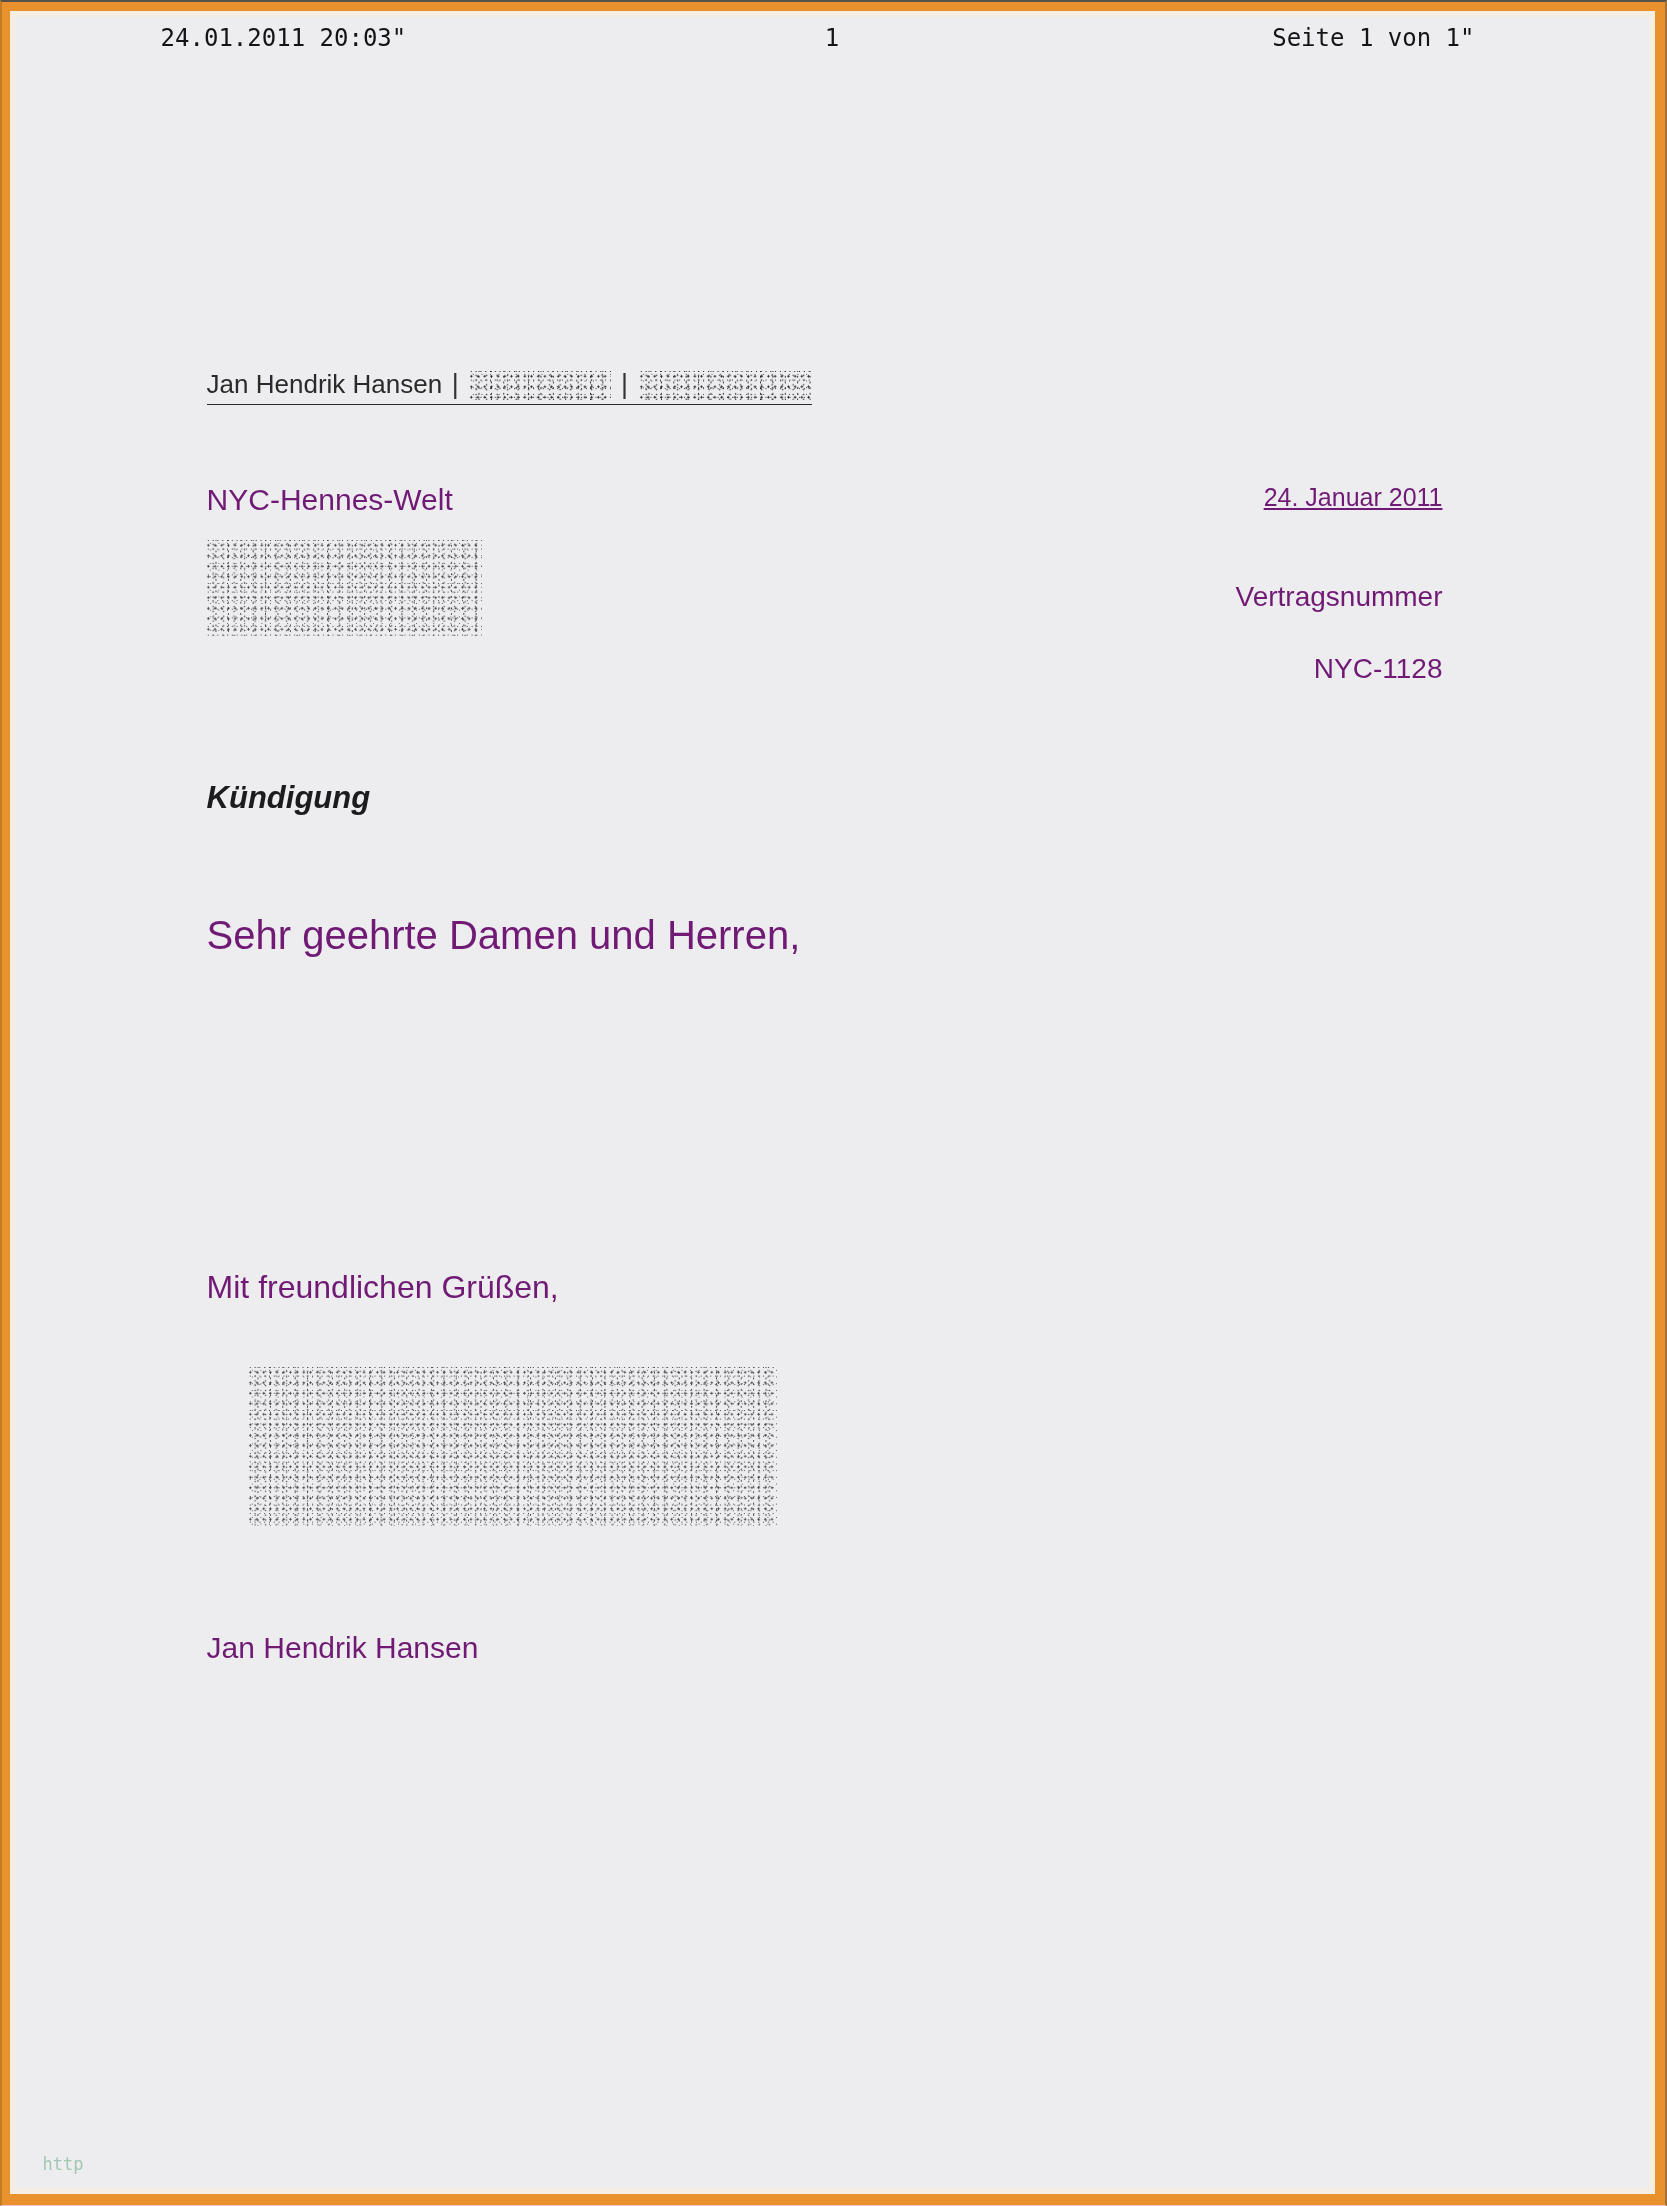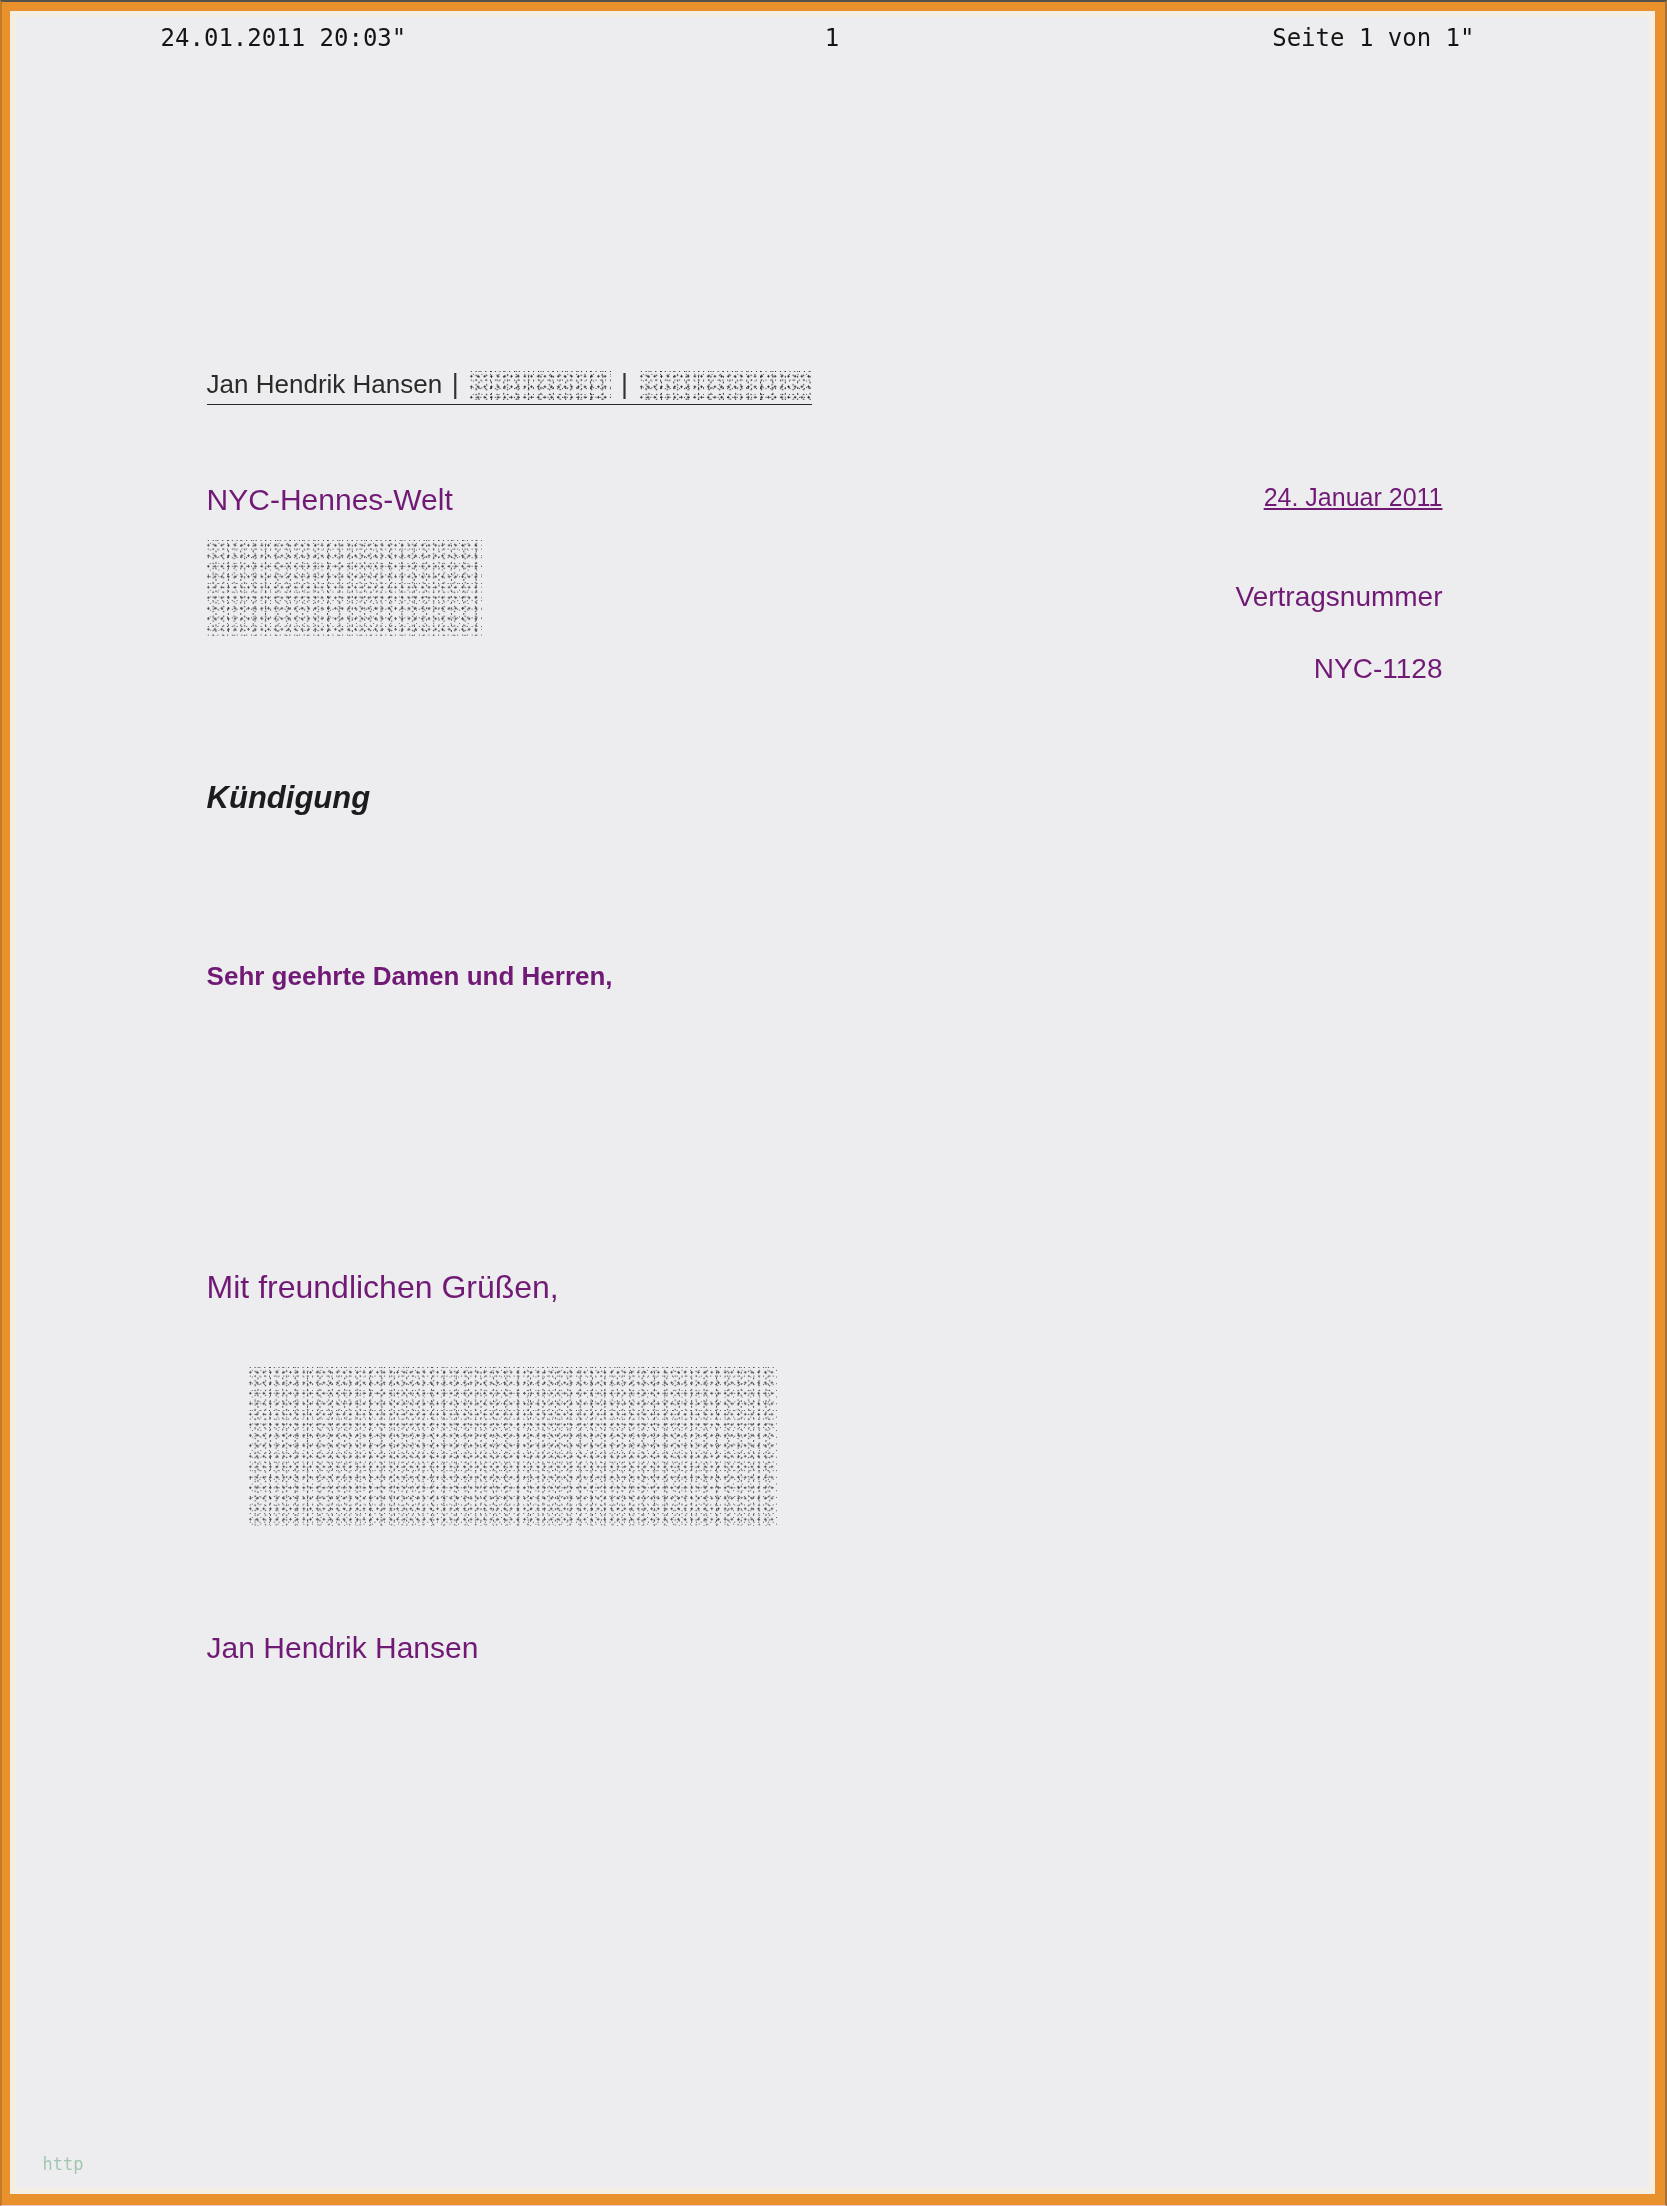--- a/index.html
+++ b/index.html
@@ -56,21 +56,21 @@
     border-bottom: 1.9px solid #2a2a2a;
   }
   .sender-line .pipe { font-size: 27px; color: #333; }
 
   .recipient   { top: 466px; left: 191px; font-size: 30px; }
   .date        { top: 466px; right: 206px; font-size: 25px; text-decoration: underline; }
   .contract-label  { top: 564px; right: 206px; font-size: 28px; }
   .contract-number { top: 636px; right: 206px; font-size: 28px; }
 
   .subject     { top: 763px; left: 191px; font-size: 31px; font-weight: bold; color: #1c1c1e; font-style: italic; }
-  .salutation  { top: 944px; left: 191px; font-size: 26px; font-weight: bold; }
+  .salutation  { top: 896px; left: 191px; font-size: 40px; }
   .body-par {
     top: 1016px; left: 191px; width: 1245px;
     font-size: 30px; line-height: 45px;
     text-align: justify; text-align-last: left;
     color: #262626;
   }
   .closing     { top: 1252px; left: 191px; font-size: 32px; }
   .signer      { top: 1614px; left: 191px; font-size: 30px; }
 
   .footer-faint {

